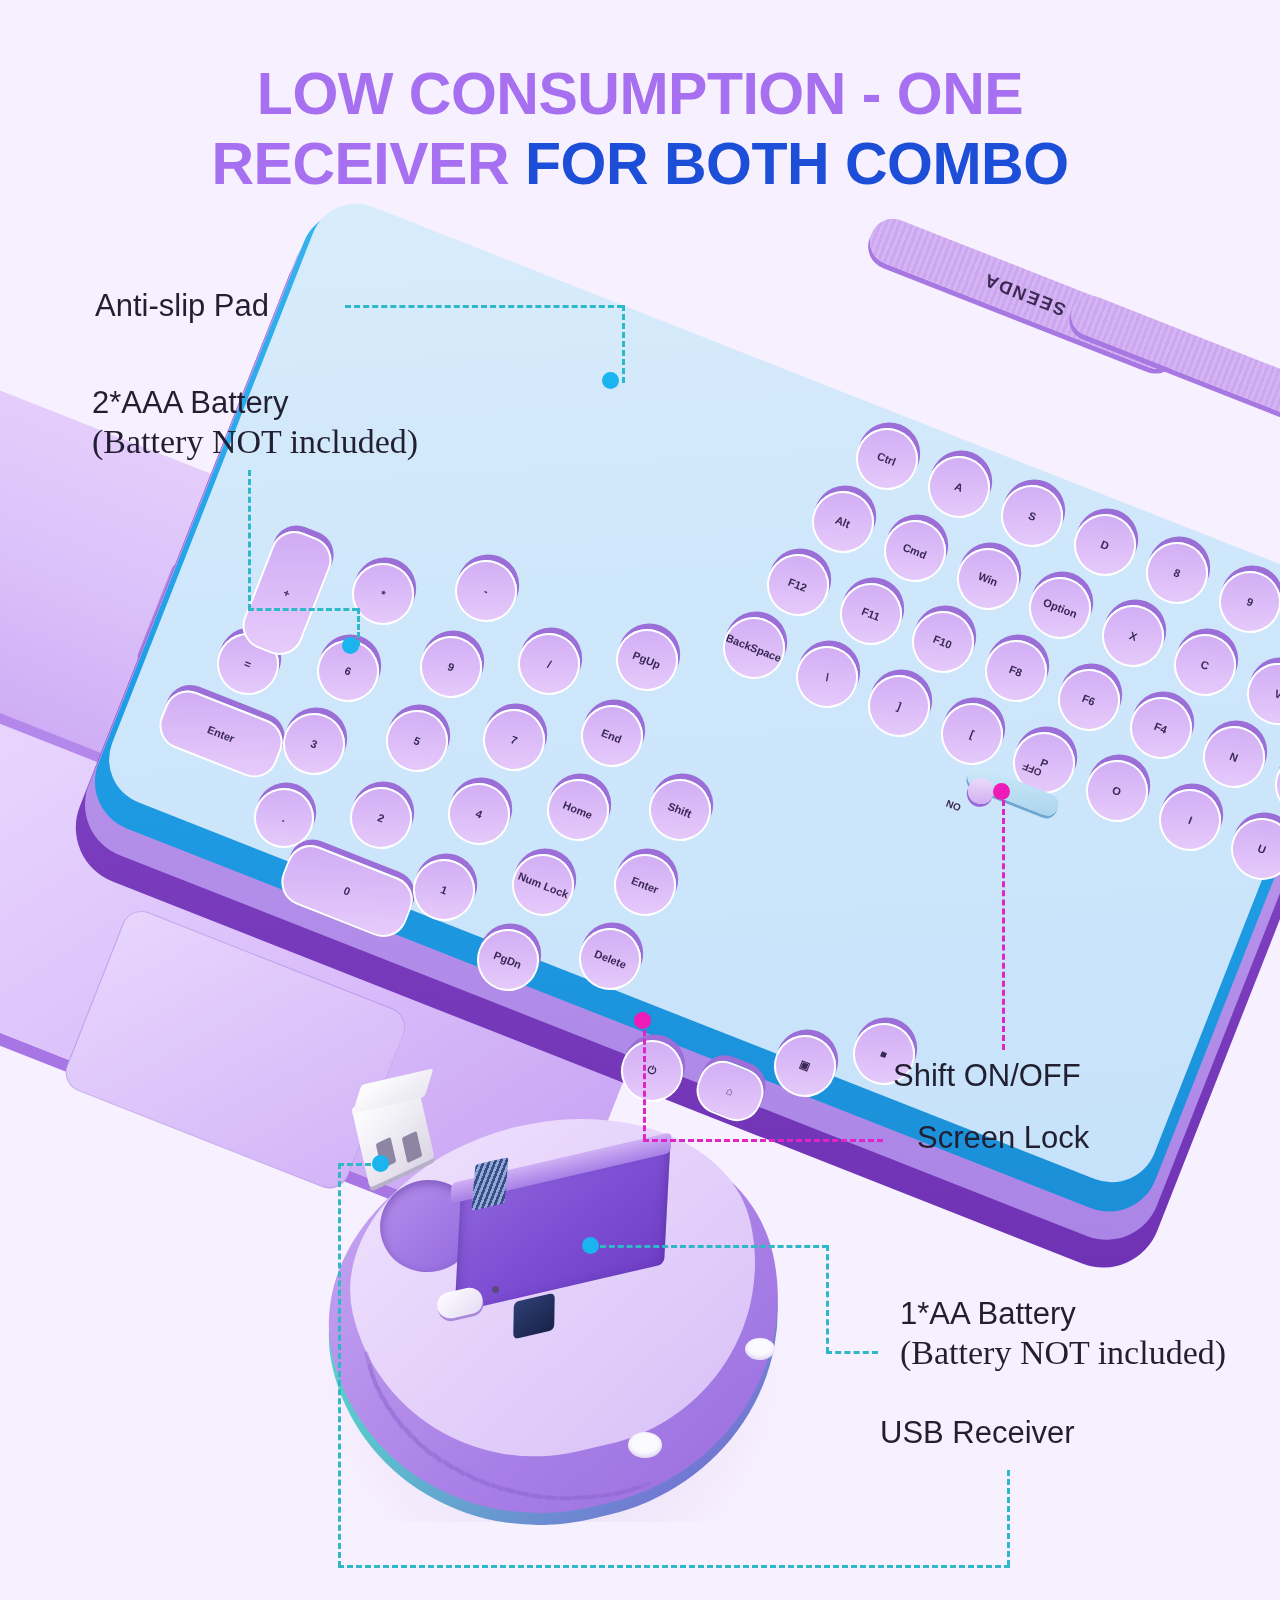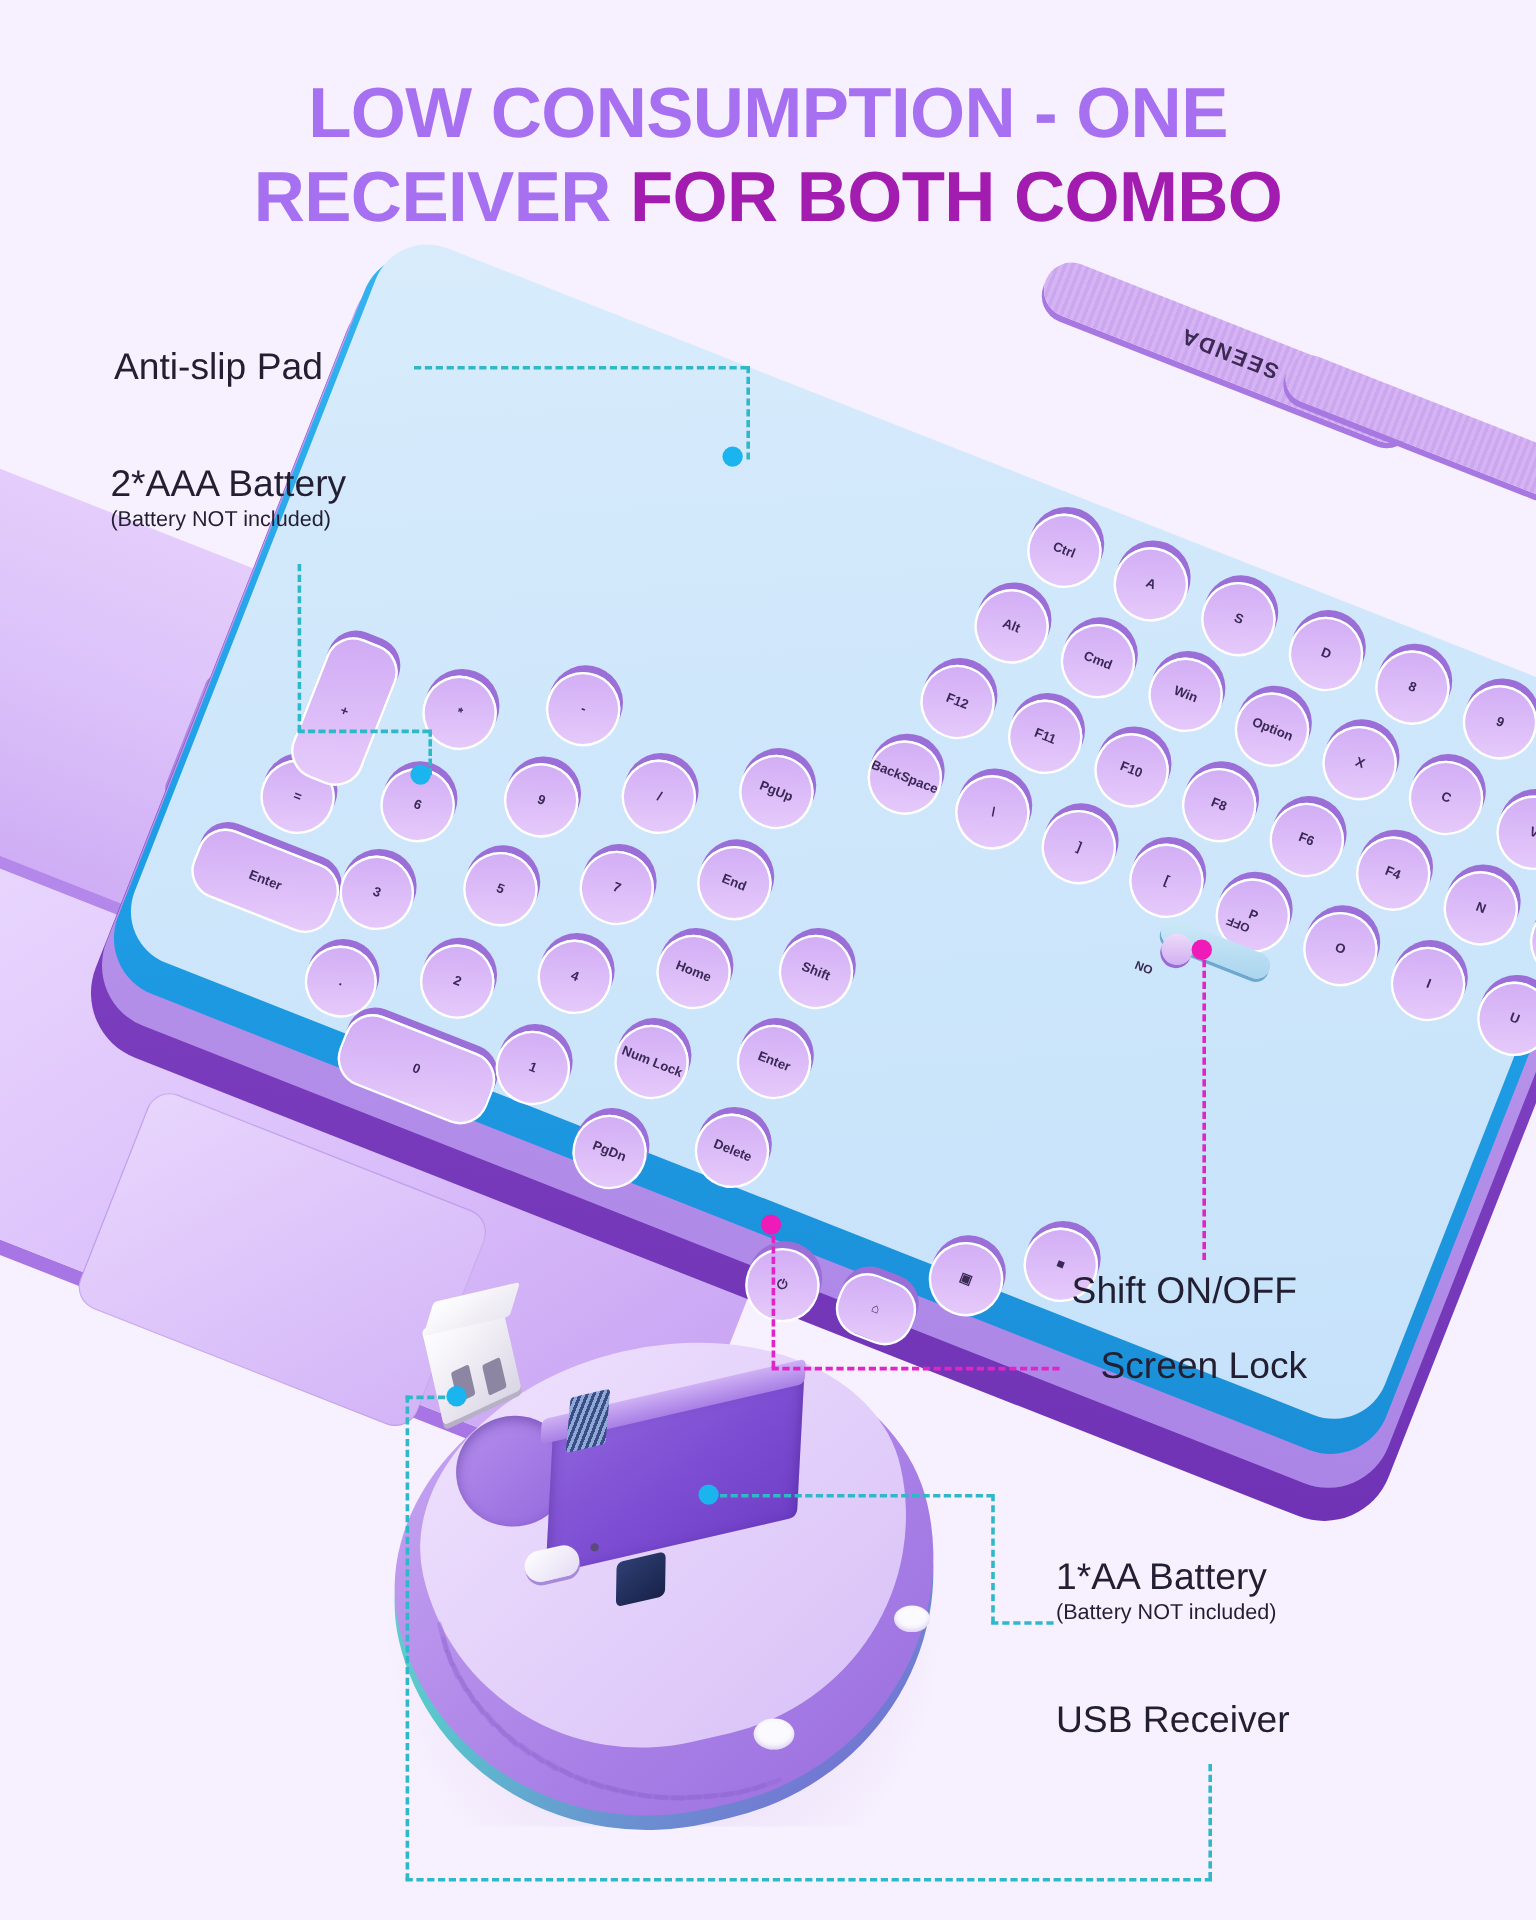--- a/index.html
+++ b/index.html
@@ -17,34 +17,34 @@
     position:absolute;left:0;top:60px;width:1280px;
     text-align:center;
     font-weight:bold;
     font-size:59px;
     line-height:1.18;
     letter-spacing:-0.5px;
     z-index:60;
     font-family:"Liberation Sans", sans-serif;
   }
   .hl-purple{color:#a770f0;}
-  .hl-cyan{color:#a21caf;}
+  .hl-cyan{color:#1d4ed8;}
   .hl-line{display:block;white-space:nowrap;}
 
   
   .callout{position:absolute;z-index:70;color:#231f32;white-space:nowrap;}
   .callout .c-main{font-size:31px;line-height:1.18;font-weight:400;}
   .callout .c-main.bold{font-weight:normal;}
-  .callout .c-sub{font-size:18px;line-height:1.2;font-weight:400;}
+  .callout .c-sub{font-size:34px;line-height:1.2;font-weight:400;font-family:Liberation Serif, serif;}
 
   #co-antislip{left:95px;top:288px;}
   #co-aaa{left:92px;top:385px;}
   #co-power{left:893px;top:1058px;}
   #co-screenlock{left:917px;top:1120px;}
-  #co-aa{left:880px;top:1296px;}
+  #co-aa{left:900px;top:1296px;}
   #co-usb{left:880px;top:1415px;}
 
   
   .lead{position:absolute;z-index:55;}
   .lead-h{border-top:3px dashed #2fb8c8;height:0;}
   .lead-v{border-left:3px dashed #2fb8c8;width:0;}
   .lead-h.pink{border-top-color:#e024c8;}
   .lead-v.pink{border-left-color:#e024c8;}
   .dot{position:absolute;border-radius:50%;z-index:58;}
   .dot.cyan{background:#1ab4ee;}

